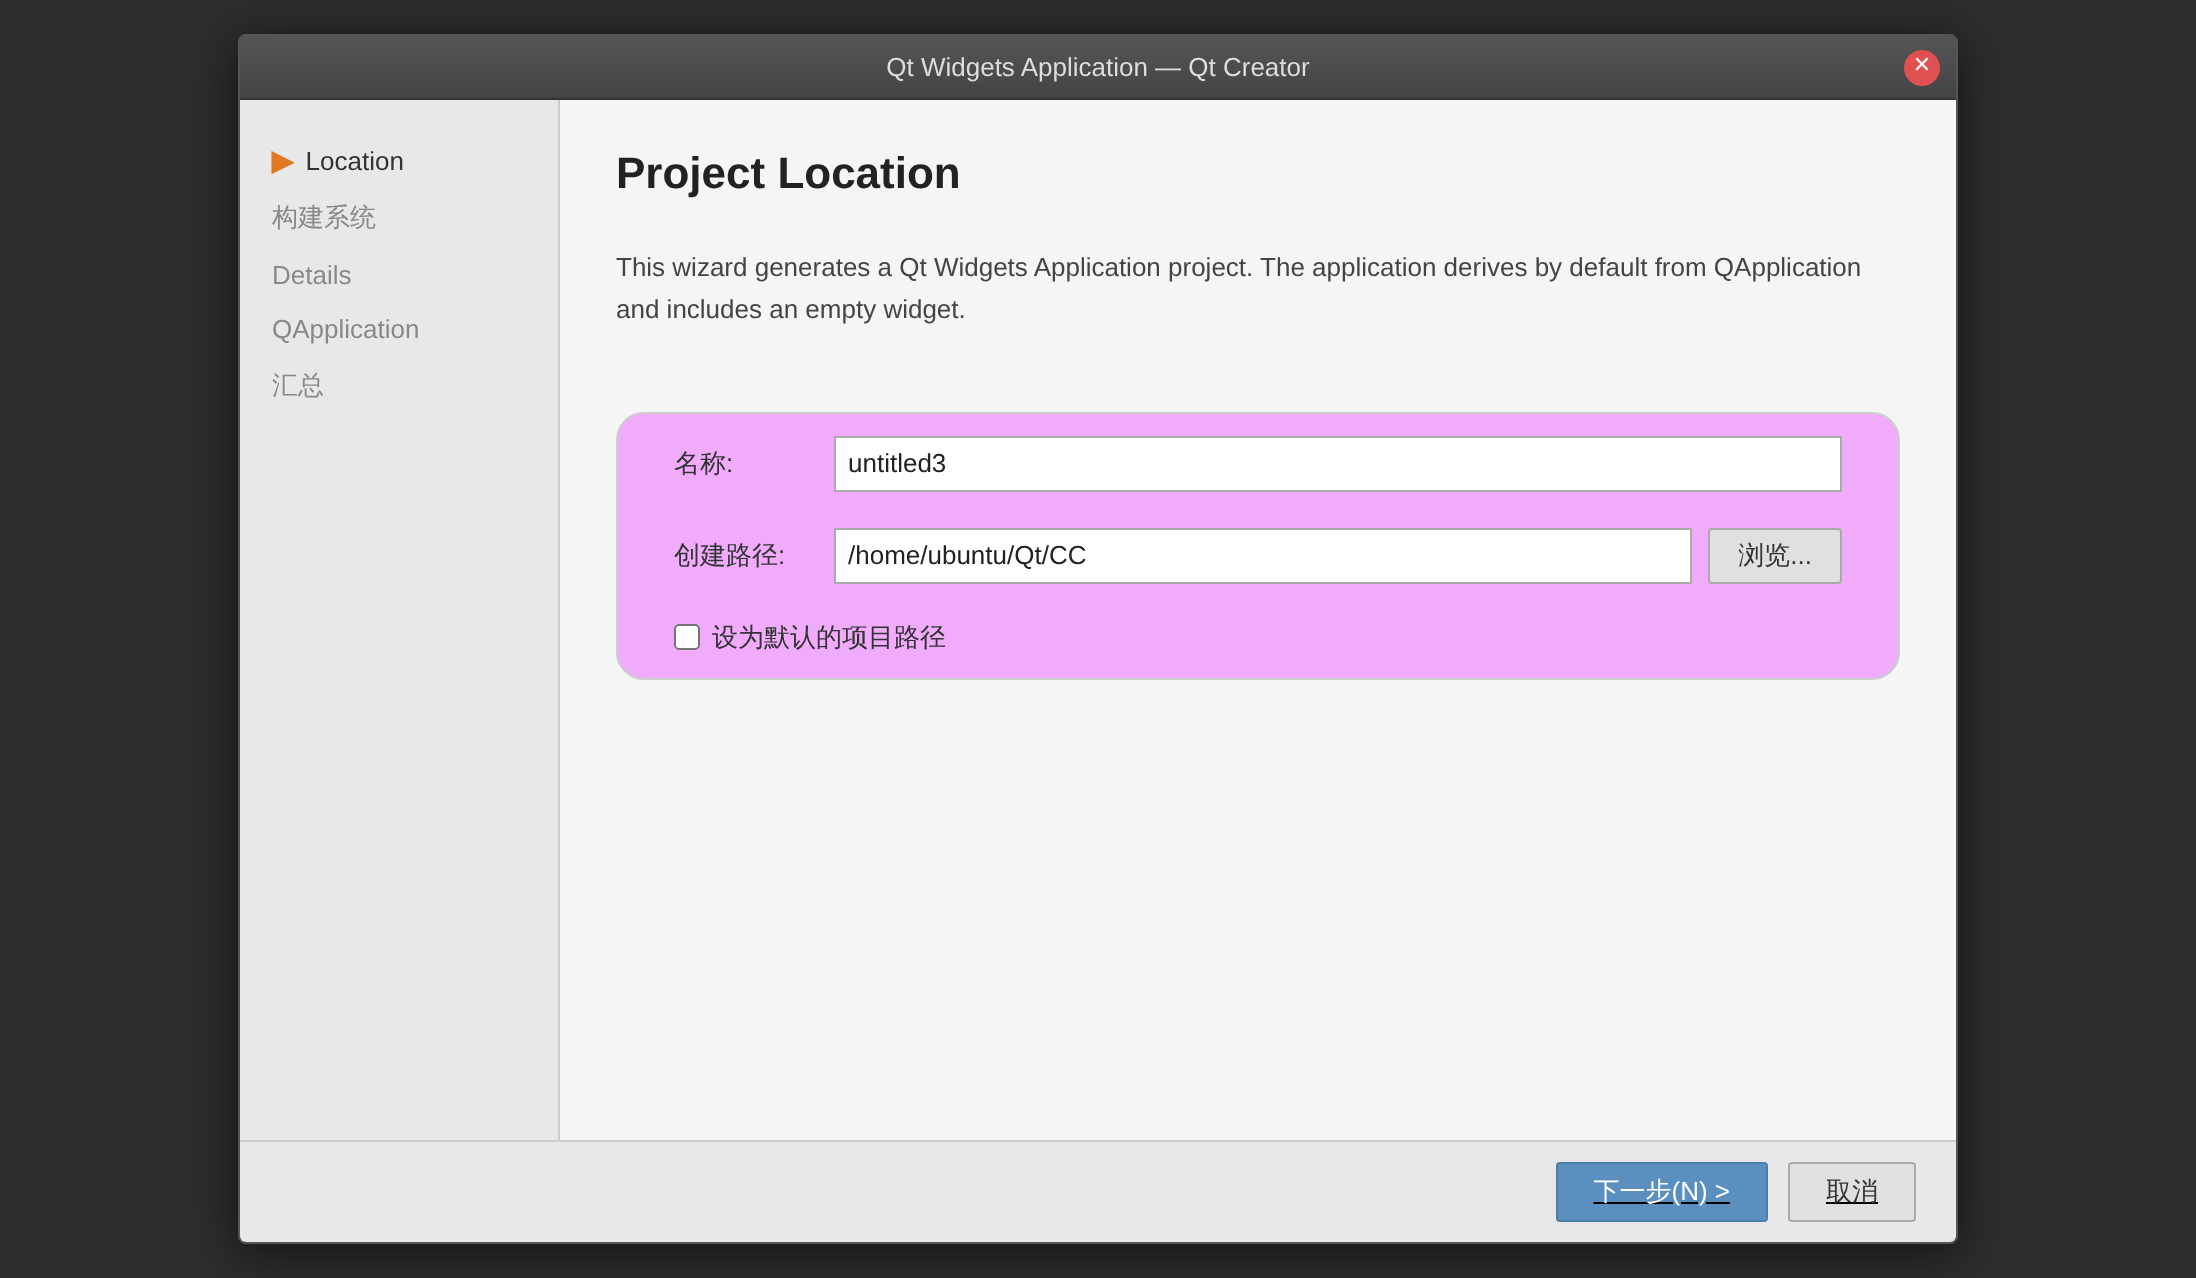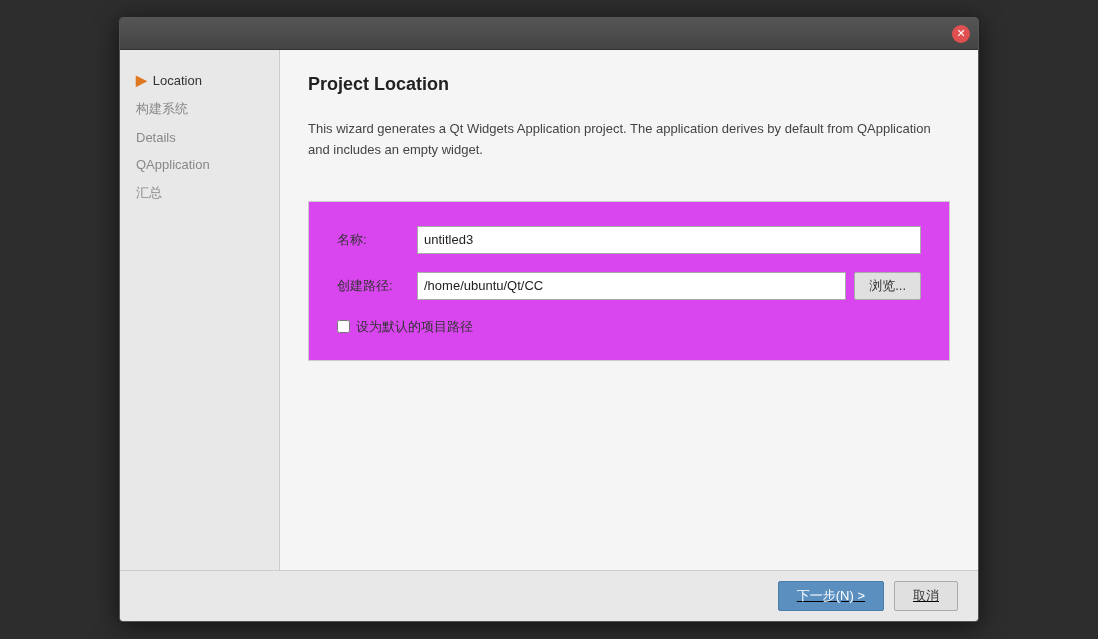--- a/index.html
+++ b/index.html
@@ -88,40 +88,40 @@
       font-weight: bold;
     }
 
     .main {
       flex: 1;
       padding: 24px 28px;
       background: #f5f5f5;
     }
 
     .page-title {
-      font-size: 18px;
+      font-size: 22px;
       font-weight: bold;
       color: #222;
       margin-bottom: 14px;
     }
 
     .description {
       color: #444;
       font-size: 13px;
       line-height: 1.6;
       margin-bottom: 40px;
       max-width: 680px;
       margin-top: 24px;
     }
 
     .form-area {
-      background: #d946ef;
+      background: #f0abfc;
       border: 1px solid #ccc;
-      border-radius: 0;
-      padding: 24px 28px;
+      border-radius: 14px;
+      padding: 11px 28px;
       max-width: 720px;
     }
 
     .form-row {
       display: flex;
       align-items: center;
       margin-bottom: 18px;
     }
 
     .form-label {
@@ -197,20 +197,21 @@
       color: #fff;
       border-color: #4a7fa8;
     }
   </style>
 </head>
 <body>
 
 <div class="window">
 
   <div class="titlebar">
+    <span class="titlebar-title">Qt Widgets Application — Qt Creator</span>
     <div class="titlebar-close">✕</div>
   </div>
 
   <div class="content">
 
     <div class="sidebar">
 
       <div class="sidebar-item active">
         <span class="arrow">▶</span>
         <span>Location</span>

